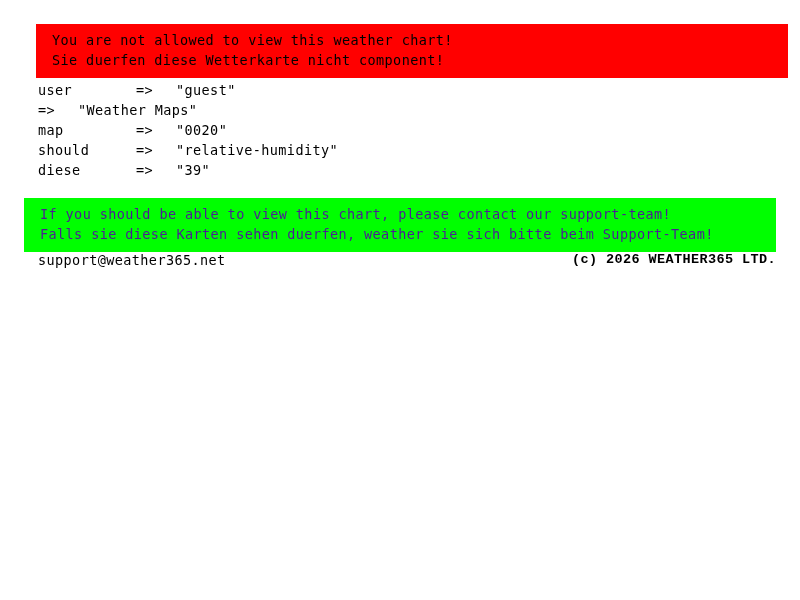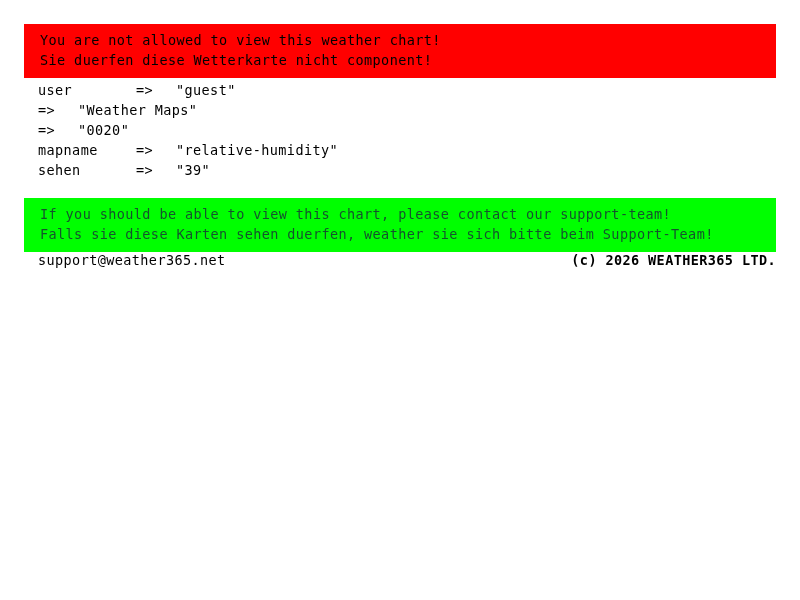--- a/index.html
+++ b/index.html
@@ -24,25 +24,26 @@
     position: absolute;
     left: 24px;
     width: 752px;
     padding: 6px 0 8px 0;
     box-sizing: border-box;
   }
   .banner-error {
     top: 24px;
     background: #ff0000;
     color: #000000;
+    margin-left: 12px;
   }
   .banner-info {
     top: 198px;
     background: #00ff00;
-    color: #14532d;
+    color: #4c1d95;
   }
   .banner-line {
     padding-left: 16px;
     line-height: 20px;
     white-space: pre;
     font-size: 13.5px;
     letter-spacing: 0.4px;
   }
   .params {
     position: absolute;
@@ -75,20 +76,21 @@
     width: 738px;
     display: flex;
     justify-content: space-between;
     white-space: pre;
     font-size: 13.5px;
     letter-spacing: 0.4px;
     line-height: 20px;
   }
   .footer-right {
     font-weight: bold;
+    font-family: Liberation Mono, monospace;
   }
 </style>
 </head>
 <body>
 
 <div class="page">
 
   <div class="banner banner-error">
     <div class="banner-line">You are not allowed to view this weather chart!</div>
     <div class="banner-line">Sie duerfen diese Wetterkarte nicht component!</div>
@@ -98,30 +100,31 @@
     <div class="param-row">
       <span class="param-key">user</span>
       <span class="param-arrow">=&gt;</span>
       <span class="param-val">"guest"</span>
     </div>
     <div class="param-row">
       <span class="param-arrow">=&gt;</span>
       <span class="param-val">"Weather Maps"</span>
     </div>
     <div class="param-row">
+      <span class="param-key">map</span>
       <span class="param-arrow">=&gt;</span>
       <span class="param-val">"0020"</span>
     </div>
     <div class="param-row">
-      <span class="param-key">mapname</span>
+      <span class="param-key">should</span>
       <span class="param-arrow">=&gt;</span>
       <span class="param-val">"relative-humidity"</span>
     </div>
     <div class="param-row">
-      <span class="param-key">sehen</span>
+      <span class="param-key">diese</span>
       <span class="param-arrow">=&gt;</span>
       <span class="param-val">"39"</span>
     </div>
   </div>
 
   <div class="banner banner-info">
     <div class="banner-line">If you should be able to view this chart, please contact our support-team!</div>
     <div class="banner-line">Falls sie diese Karten sehen duerfen, weather sie sich bitte beim Support-Team!</div>
   </div>
 

